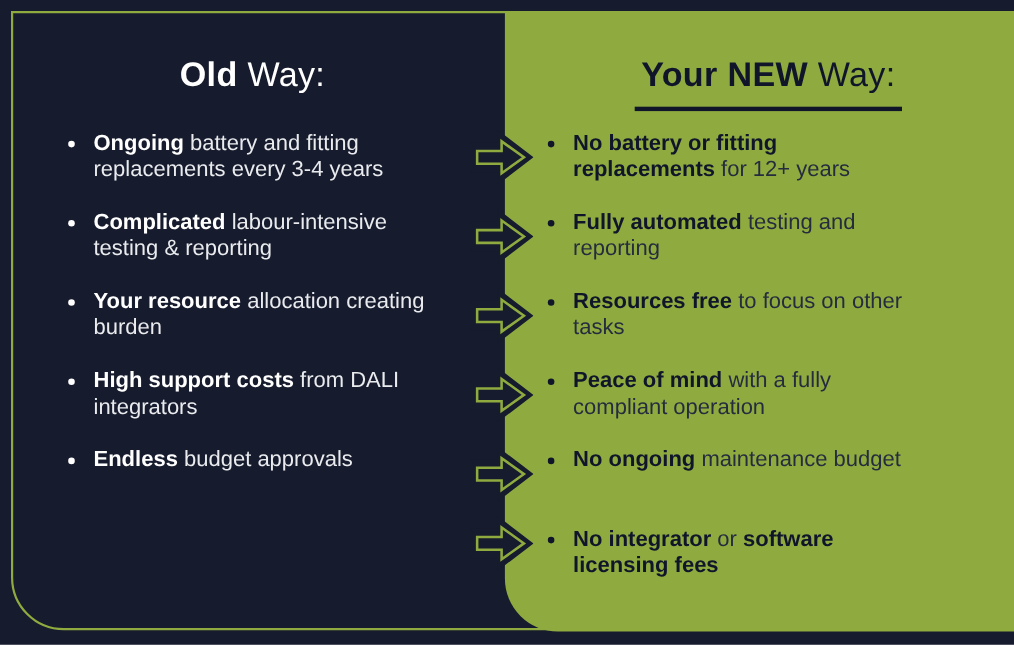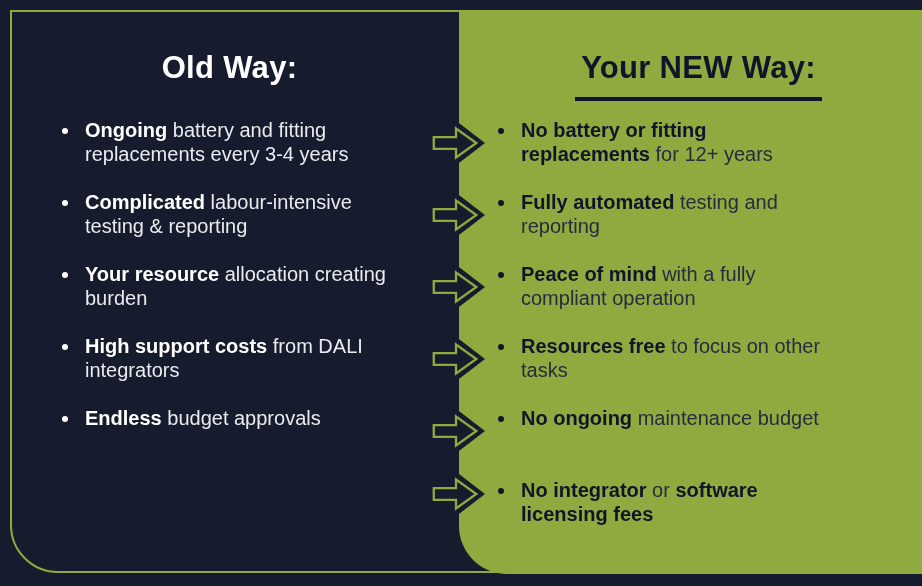--- a/index.html
+++ b/index.html
@@ -25,21 +25,21 @@
     position:absolute; left:459px; top:10px; right:0; height:564px;
     background:var(--green);
     border-radius:0 0 0 48px;
     z-index:2;
   }
   .col-head{position:absolute; top:48px; z-index:3; text-align:center; font-size:31px; line-height:40px; letter-spacing:.3px;}
   .head-old{left:0; width:459px; color:var(--white);}
   .head-new{left:459px; width:463px; color:var(--dark_text);}
   .head-new .underlined{display:inline-block; border-bottom:4px solid var(--dark_text); padding:0 6px 9px 6px;margin-left:16px;}
   .col-head b{font-weight:800;}
-  .head-old .light, .head-new .light{font-weight:700;}
+  .head-old .light, .head-new .light{font-weight:400;}
 
   .list{position:absolute; top:118px; z-index:3; margin:0; padding:0; list-style:none;}
   .list-old{left:62px; width:350px;}
   .list-new{left:498px; width:380px;}
   .item{height:72px; display:flex; align-items:flex-start; gap:17px;}
   .dot{flex:none; width:6px; height:6px; border-radius:50%; margin-top:10px;}
   .list-old .dot{background:var(--white);}
   .list-new .dot{background:var(--dark_text);}
   .txt{margin:0; font-size:20px; line-height:24px;}
   .list-old .txt{color:var(--light_text); max-width:310px;}
@@ -95,25 +95,25 @@
     <li class="item">
       <span class="dot"></span>
       <p class="txt"><b>No battery or fitting replacements</b><span> for 12+ years</span></p>
     </li>
     <li class="item">
       <span class="dot"></span>
       <p class="txt"><b>Fully automated</b><span> testing and reporting</span></p>
     </li>
     <li class="item">
       <span class="dot"></span>
-      <p class="txt"><b>Peace of mind</b><span> with a fully compliant operation</span></p>
+      <p class="txt"><b>Resources free</b><span> to focus on other tasks</span></p>
     </li>
     <li class="item">
       <span class="dot"></span>
-      <p class="txt"><b>Resources free</b><span> to focus on other tasks</span></p>
+      <p class="txt"><b>Peace of mind</b><span> with a fully compliant operation</span></p>
     </li>
     <li class="item">
       <span class="dot"></span>
       <p class="txt"><b>No ongoing</b><span> maintenance budget</span></p>
     </li>
     <li class="item">
       <span class="dot"></span>
       <p class="txt"><b>No integrator</b><span> or </span><b>software licensing fees</b></p>
     </li>
   </ul>

